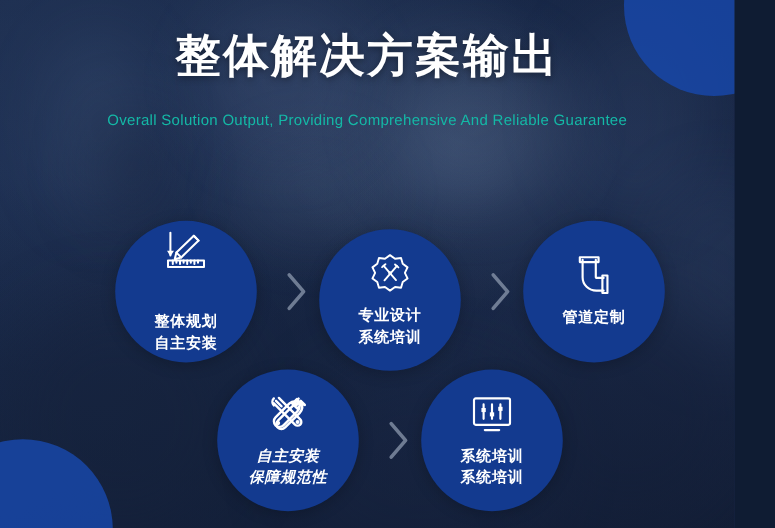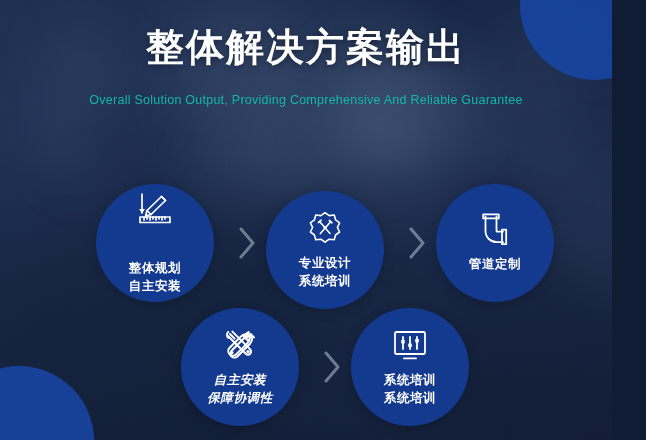--- a/index.html
+++ b/index.html
@@ -216,21 +216,21 @@
           <path d="M10 7 L14.6 11.6"></path>
           <path d="M12.4 4.6 L30.2 22.4 C31.4 23.6 31.4 25.6 30.2 26.8 C29 28 27 28 25.8 26.8 L8 9"></path>
           <path d="M8.2 5 C6.6 6.6 6.6 9.2 8.2 10.8"></path>
         </g>
         <circle cx="11.8" cy="25.6" r="1.7" fill="#ffffff"></circle>
         <circle cx="28" cy="24.6" r="1.7" fill="#ffffff"></circle>
       </svg>
     </span>
     <div class="caption">
       <div>自主安装</div>
-      <div>保障协调性</div>
+      <div>保障规范性</div>
     </div>
   </div>
 
   <div class="node n5">
     <span class="glyph">
       <svg width="40" height="38" viewBox="0 0 40 38" fill="none" stroke="#ffffff" stroke-width="1.8" stroke-linecap="round" stroke-linejoin="round">
         <rect x="5" y="5" width="30" height="22" rx="1.4"></rect>
         <path d="M13 10 L13 22 M20 10 L20 22 M27 10 L27 22"></path>
         <rect x="11.2" y="13" width="3.6" height="3.4" fill="#ffffff" stroke="none"></rect>
         <rect x="18.2" y="16.6" width="3.6" height="3.4" fill="#ffffff" stroke="none"></rect>

